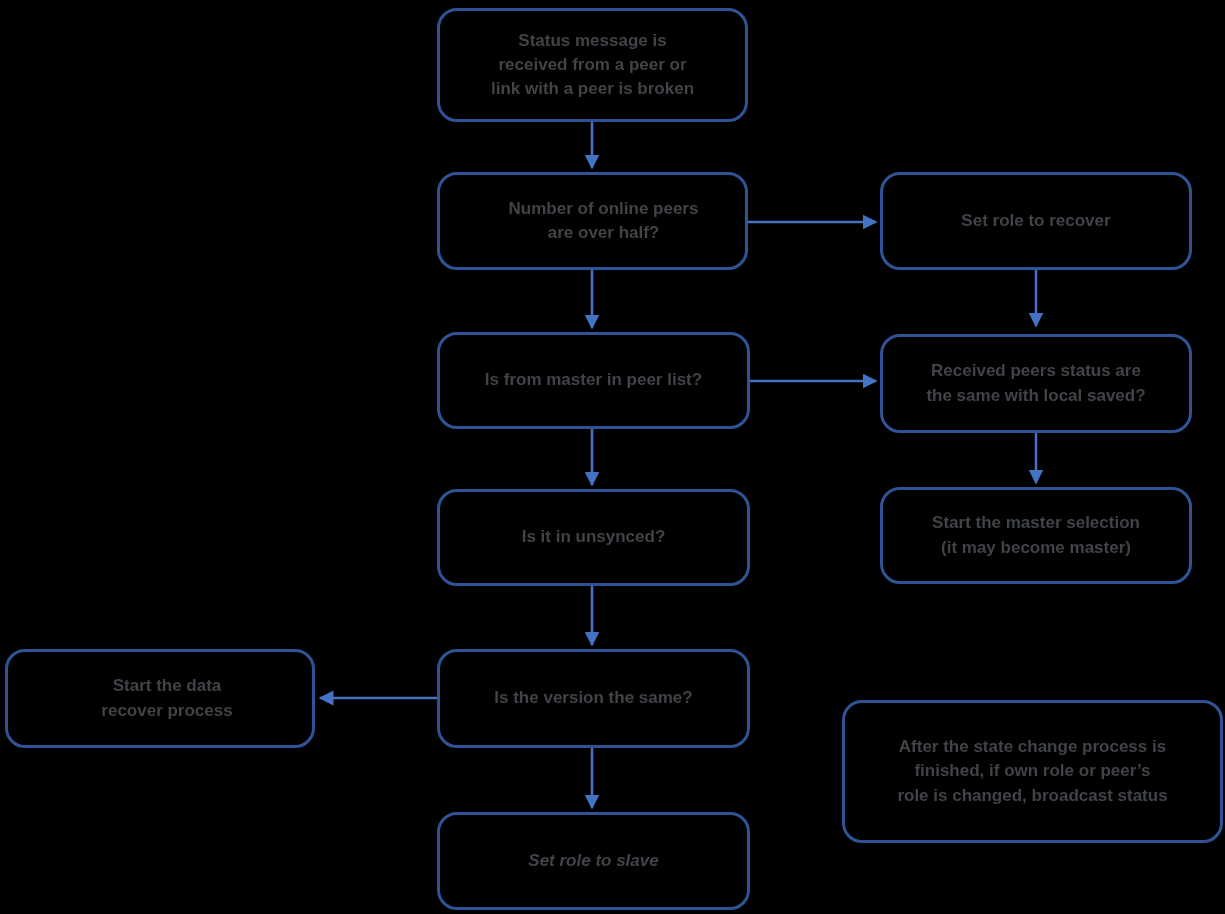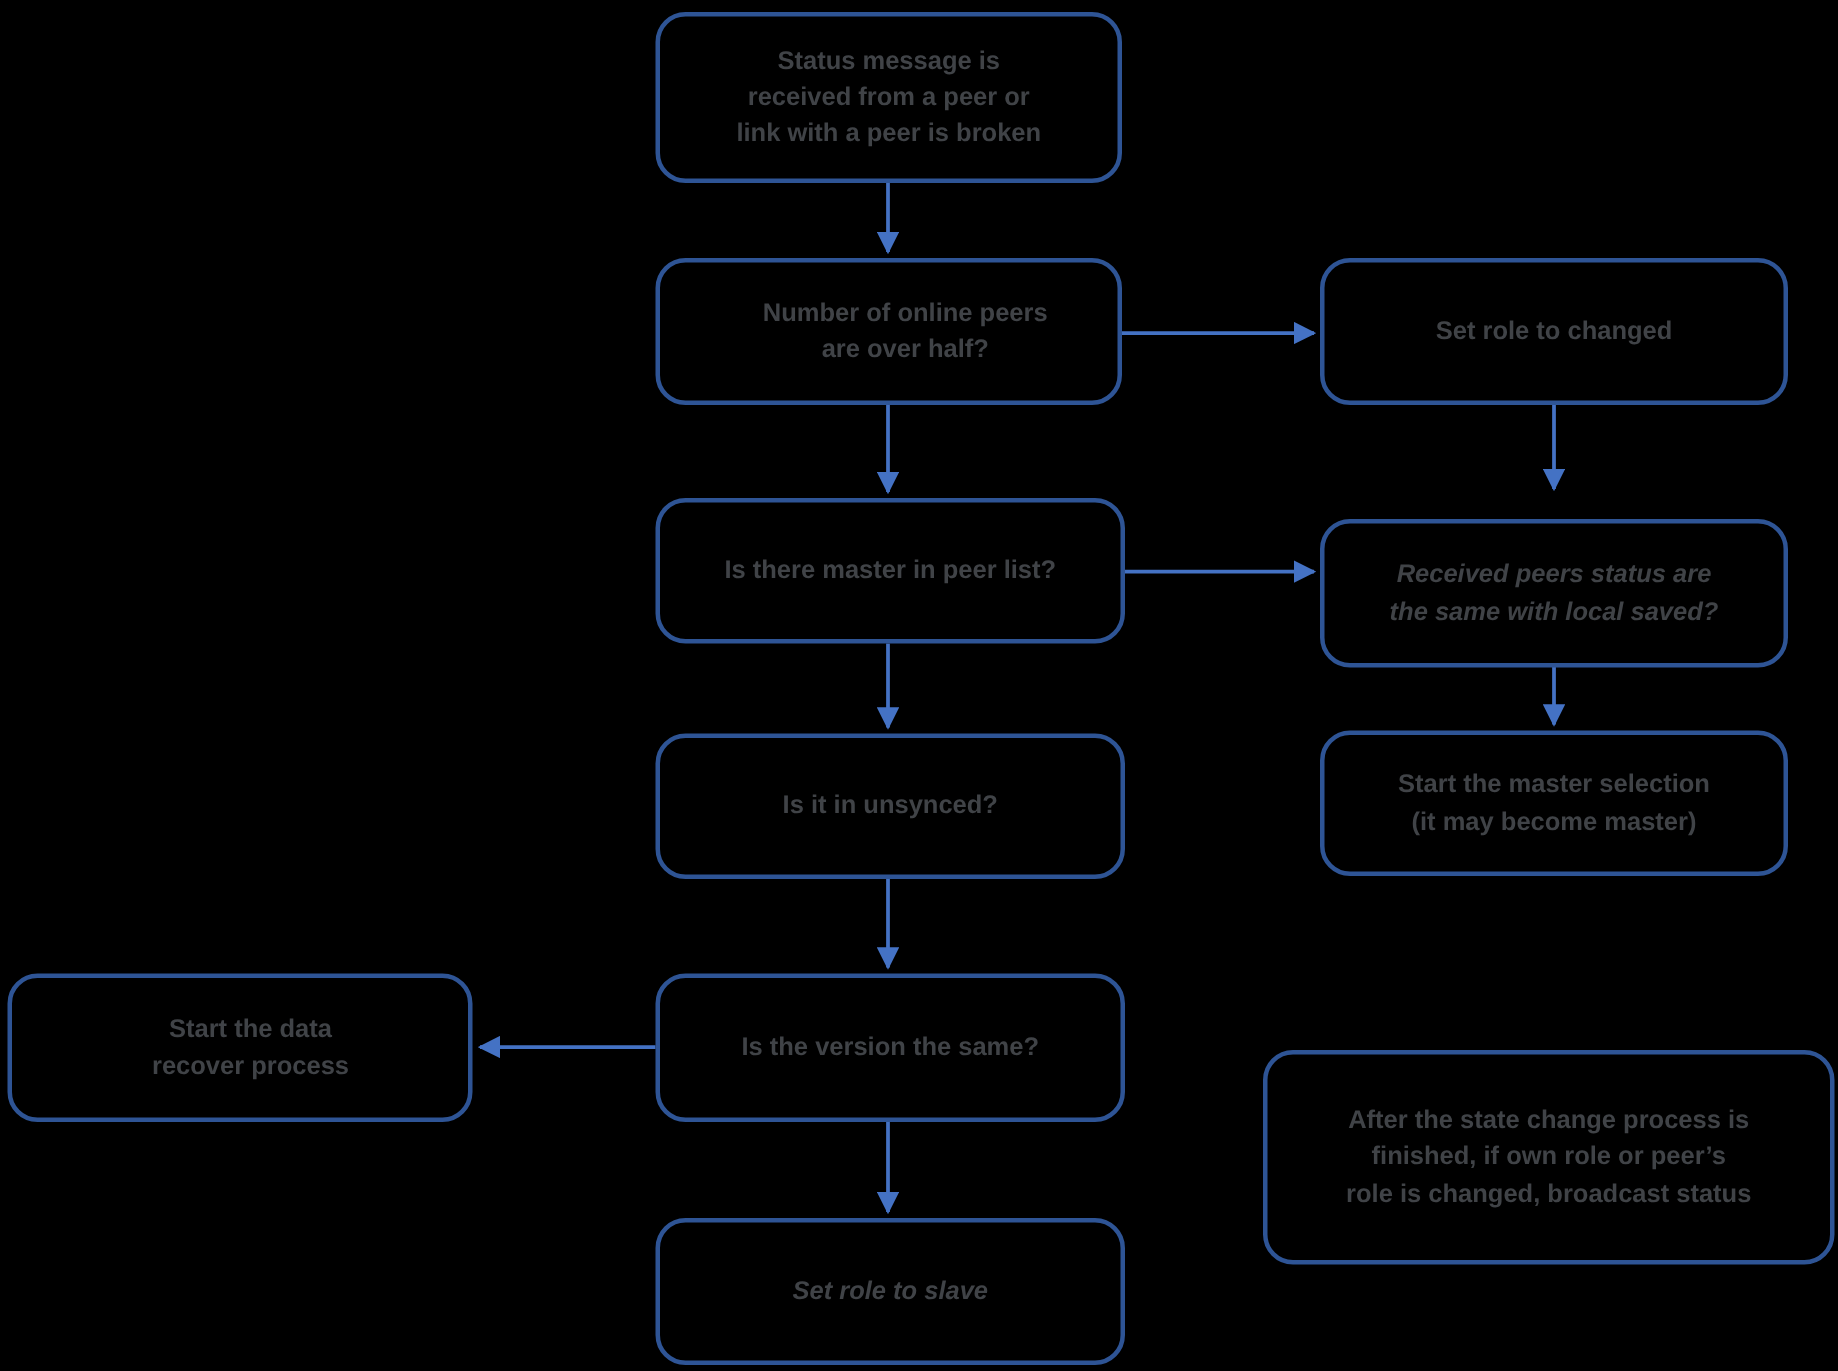--- a/index.html
+++ b/index.html
@@ -36,21 +36,21 @@
   }
   
   .n-status    { left: 437px; top:   8px; width: 311px; height: 114px; }
   .n-peers     { left: 437px; top: 172px; width: 311px; height:  98px; padding-left: 36px; }
   .n-master    { left: 437px; top: 332px; width: 313px; height:  97px; }
   .n-unsynced  { left: 437px; top: 489px; width: 313px; height:  97px; }
   .n-version   { left: 437px; top: 649px; width: 313px; height:  99px; }
   .n-slave     { left: 437px; top: 812px; width: 313px; height:  98px; font-style: italic; }
   
   .n-setunsync { left: 880px; top: 172px; width: 312px; height:  98px; }
-  .n-received  { left: 880px; top: 346px; width: 312px; height:  99px; font-style: italic; }
+  .n-received  { left: 880px; top: 334px; width: 312px; height:  99px; }
   .n-selection { left: 880px; top: 487px; width: 312px; height:  97px; }
   .n-broadcast { left: 842px; top: 700px; width: 381px; height: 143px; }
   
   .n-recover   { left:   5px; top: 649px; width: 310px; height:  99px; padding-left: 28px; }
 
   #wires {
     position: absolute;
     left: 0; top: 0;
     width: 1225px;
     height: 914px;
@@ -86,23 +86,23 @@
     <line class="connector" x1="592" y1="748" x2="592" y2="808" marker-end="url(#arrow)"></line>
   </svg>
 
   <div class="node n-status">Status message is
 received from a peer or
 link with a peer is broken</div>
 
   <div class="node n-peers">Number of online peers
 are over half?</div>
 
-  <div class="node n-setunsync">Set role to changed</div>
+  <div class="node n-setunsync">Set role to recover</div>
 
-  <div class="node n-master">Is there master in peer list?</div>
+  <div class="node n-master">Is from master in peer list?</div>
 
   <div class="node n-received">Received peers status are
 the same with local saved?</div>
 
   <div class="node n-unsynced">Is it in unsynced?</div>
 
   <div class="node n-selection">Start the master selection
 (it may become master)</div>
 
   <div class="node n-version">Is the version the same?</div>

